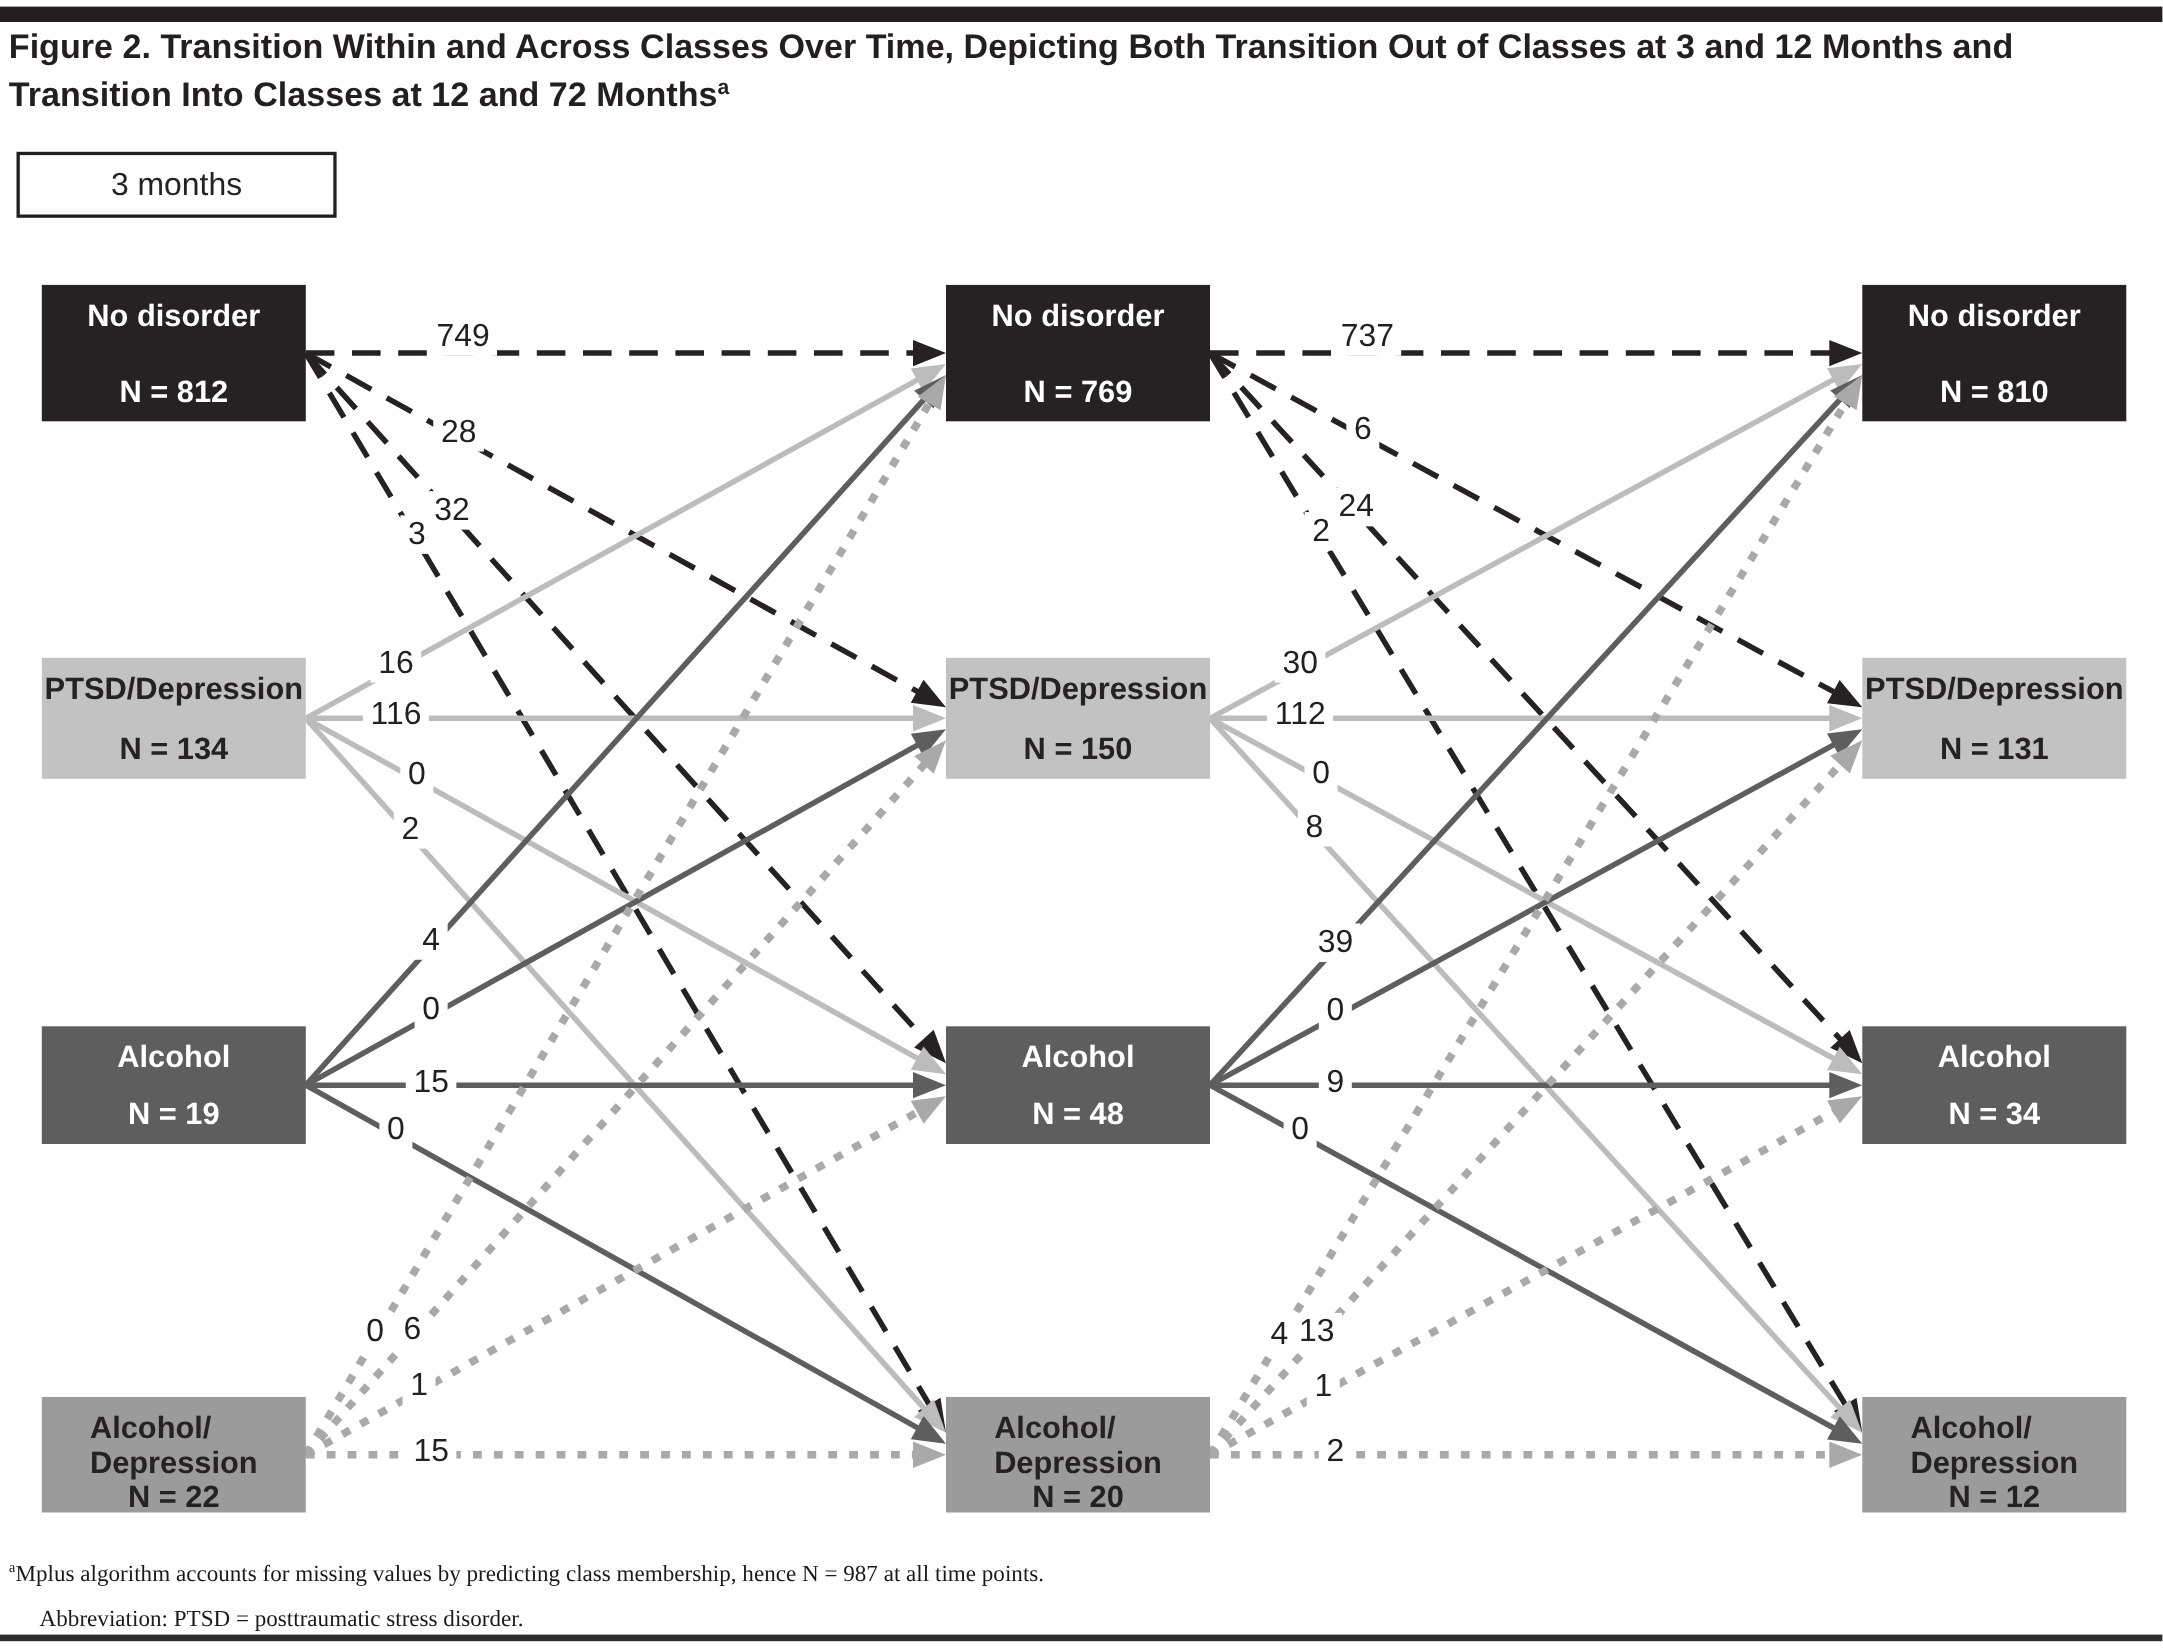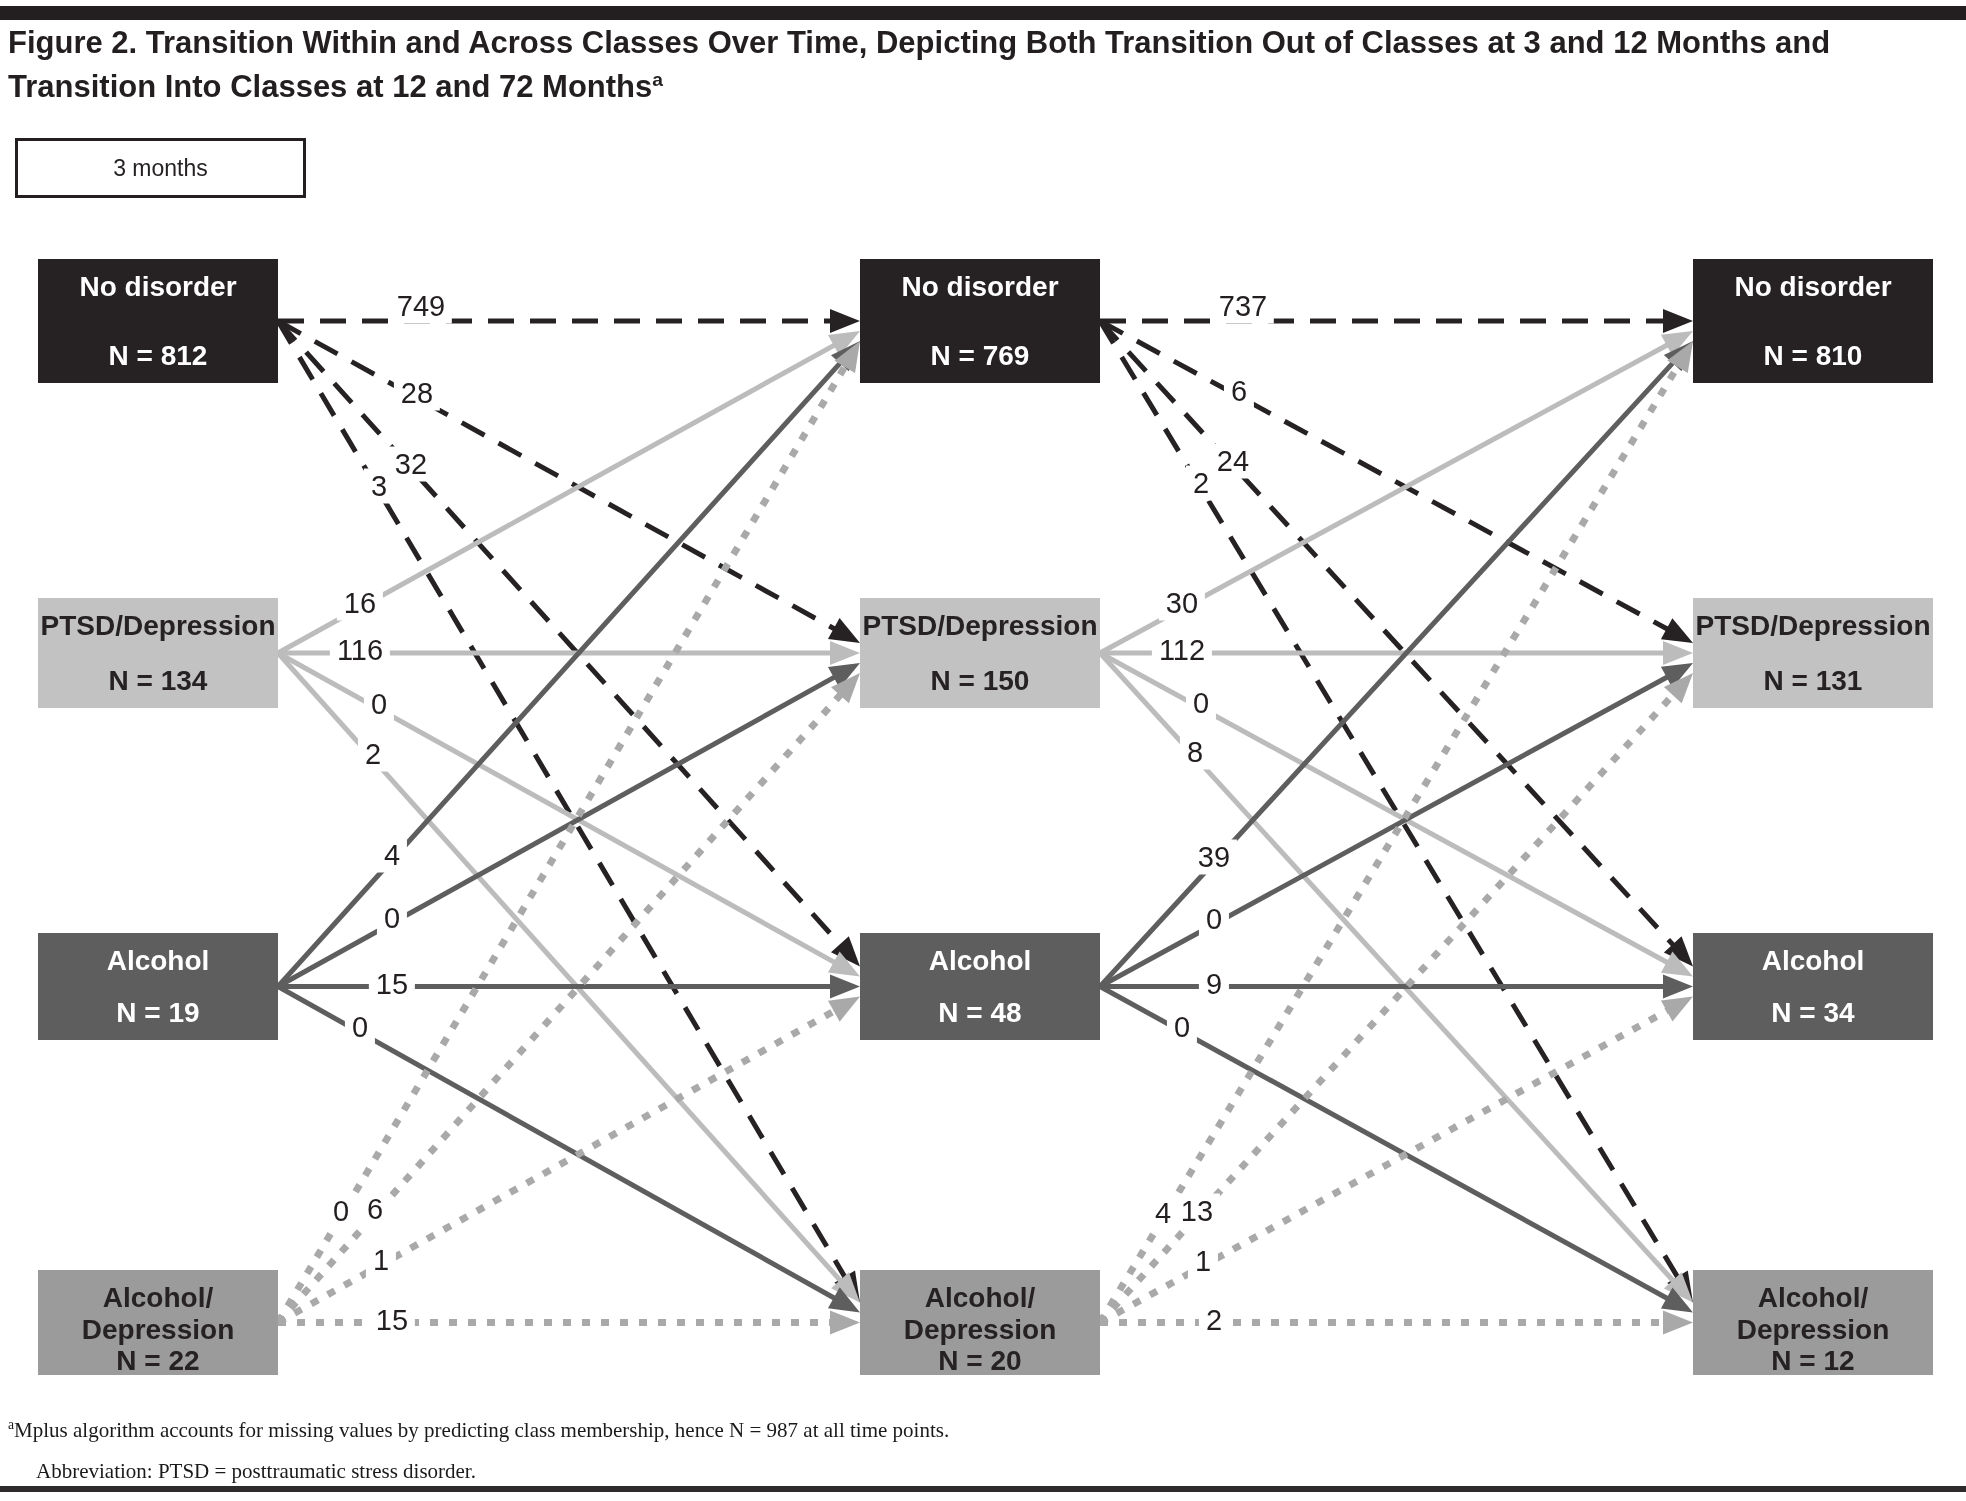--- a/index.html
+++ b/index.html
@@ -4,23 +4,23 @@
 <style>
   html,body{margin:0;padding:0;background:#fff;}
   #figure{position:relative;width:1966px;height:1501px;background:#fff;overflow:hidden;
           font-family:"Liberation Sans",sans-serif;color:#262223;padding-left:25px;}
   .top-bar{position:absolute;left:0;top:6px;width:1966px;height:14px;background:#231f20;}
   .bottom-rule{position:absolute;left:0;top:1486px;width:1966px;height:6px;background:#2e2b2c;}
   .fig-title{position:absolute;left:8px;top:24px;width:1950px;
              font-size:31px;font-weight:bold;line-height:37px;color:#231f20;}
   .fig-title sup{font-size:0.62em;}
   .tp-header{position:absolute;top:138px;height:60px;background:#fff;border:3px solid #231f20;
-             display:flex;align-items:center;justify-content:center;font-size:23px;color:#262223;box-sizing:border-box;}
+             display:flex;align-items:center;justify-content:center;font-size:29px;color:#262223;box-sizing:border-box;}
   .class-box{position:absolute;display:flex;flex-direction:column;justify-content:space-between;
-             align-items:center;text-align:center;box-sizing:border-box;padding:12px 6px 12px 6px;}
+             align-items:center;text-align:left;box-sizing:border-box;padding:12px 6px 12px 6px;}
   .class-box .box-label{font-weight:bold;font-size:28px;line-height:32px;white-space:pre-line;}
   .class-box .box-n{font-weight:bold;font-size:28px;line-height:30px;}
   .count-label{position:absolute;transform:translate(-50%,-50%);background:#ffffff;
                padding:1px 7px;font-size:29px;color:#231f20;white-space:nowrap;}
   .footnote{position:absolute;left:8px;top:1404px;width:1950px;
             font-family:"Liberation Serif",serif;font-size:21px;line-height:41px;color:#1a1a1a;}
   .footnote .fn-line2{padding-left:28px;}
   .footnote sup{font-size:0.65em;}
   svg{position:absolute;left:0;top:0;}
 </style>

